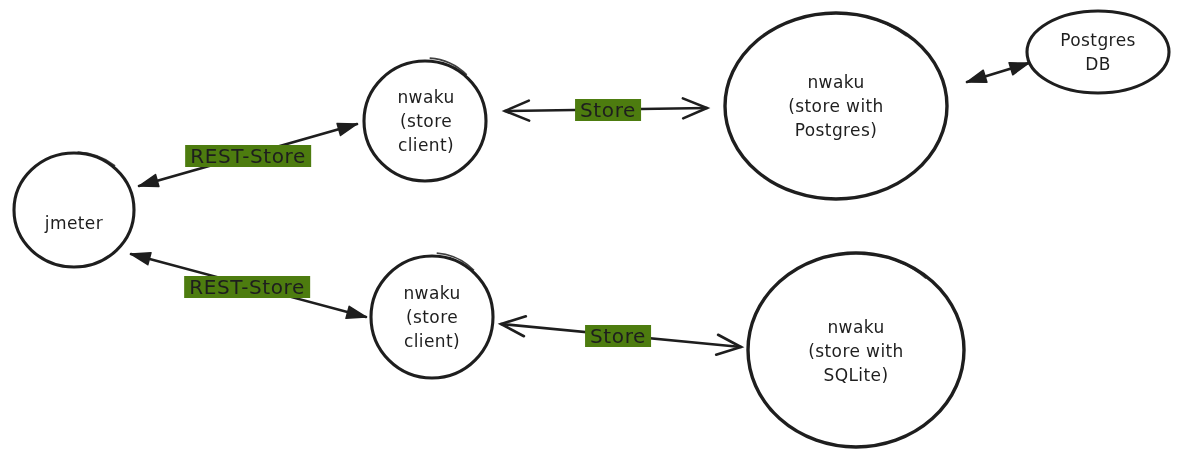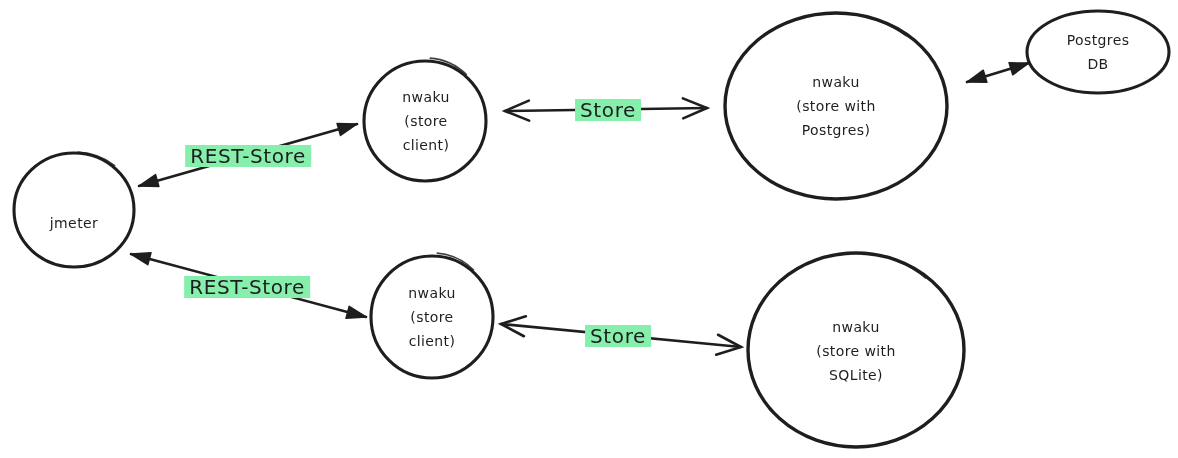--- a/index.html
+++ b/index.html
@@ -15,29 +15,29 @@
   .stage svg { position: absolute; left: 0; top: 0; }
   .label {
     position: absolute;
     transform: translate(-50%, -50%);
     text-align: center;
     color: #1e1e1e;
     white-space: pre-line;
     pointer-events: none;
   }
   .node-label {
-    font-size: 14px;
+    font-size: 17px;
     line-height: 24px;
     letter-spacing: 0.4px;
   }
   .edge-label {
     font-size: 20px;
     line-height: 22px;
     letter-spacing: 0.6px;
-    background: #86efac;
+    background: #4d7c0f;
     padding: 0 5px;
     white-space: nowrap;
   }
   ellipse.node { fill: #ffffff; stroke: #1e1e1e; stroke-width: 3.1; }
   ellipse.big  { stroke-width: 3.4; }
   ellipse.overdraw {
     fill: none; stroke: #1e1e1e; stroke-width: 1.6; opacity: 0.85;
     stroke-dasharray: 11 89; stroke-dashoffset: 24;
   }
   line.edge { stroke: #1e1e1e; stroke-width: 2.6; stroke-linecap: round; }

